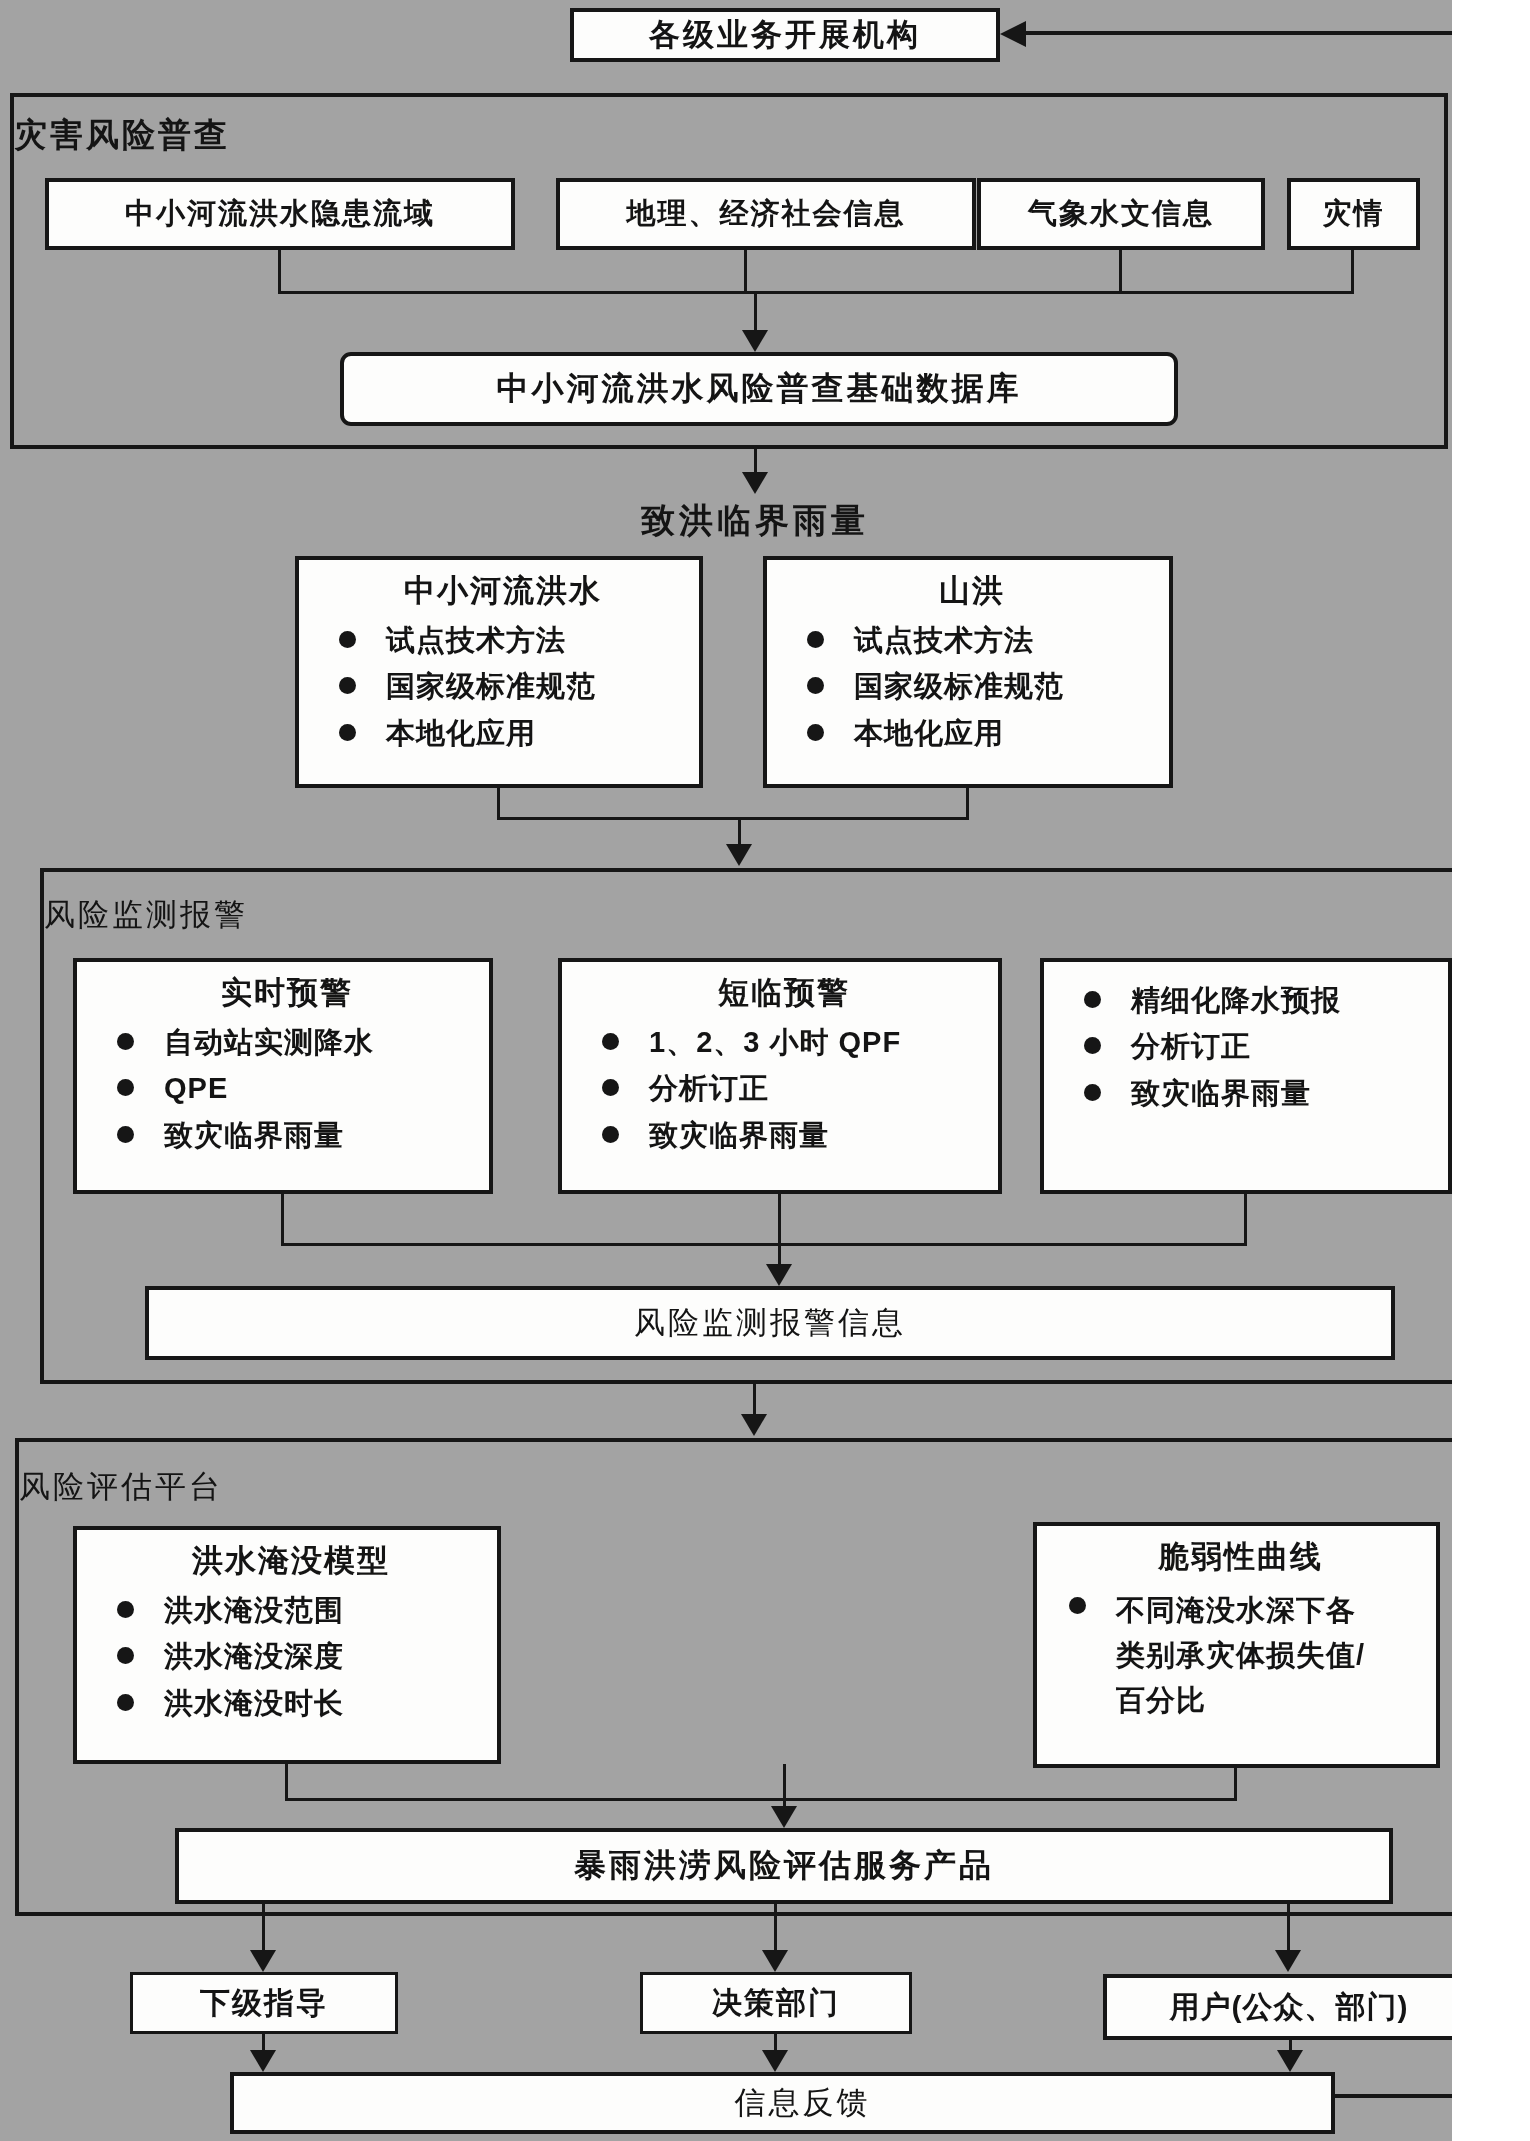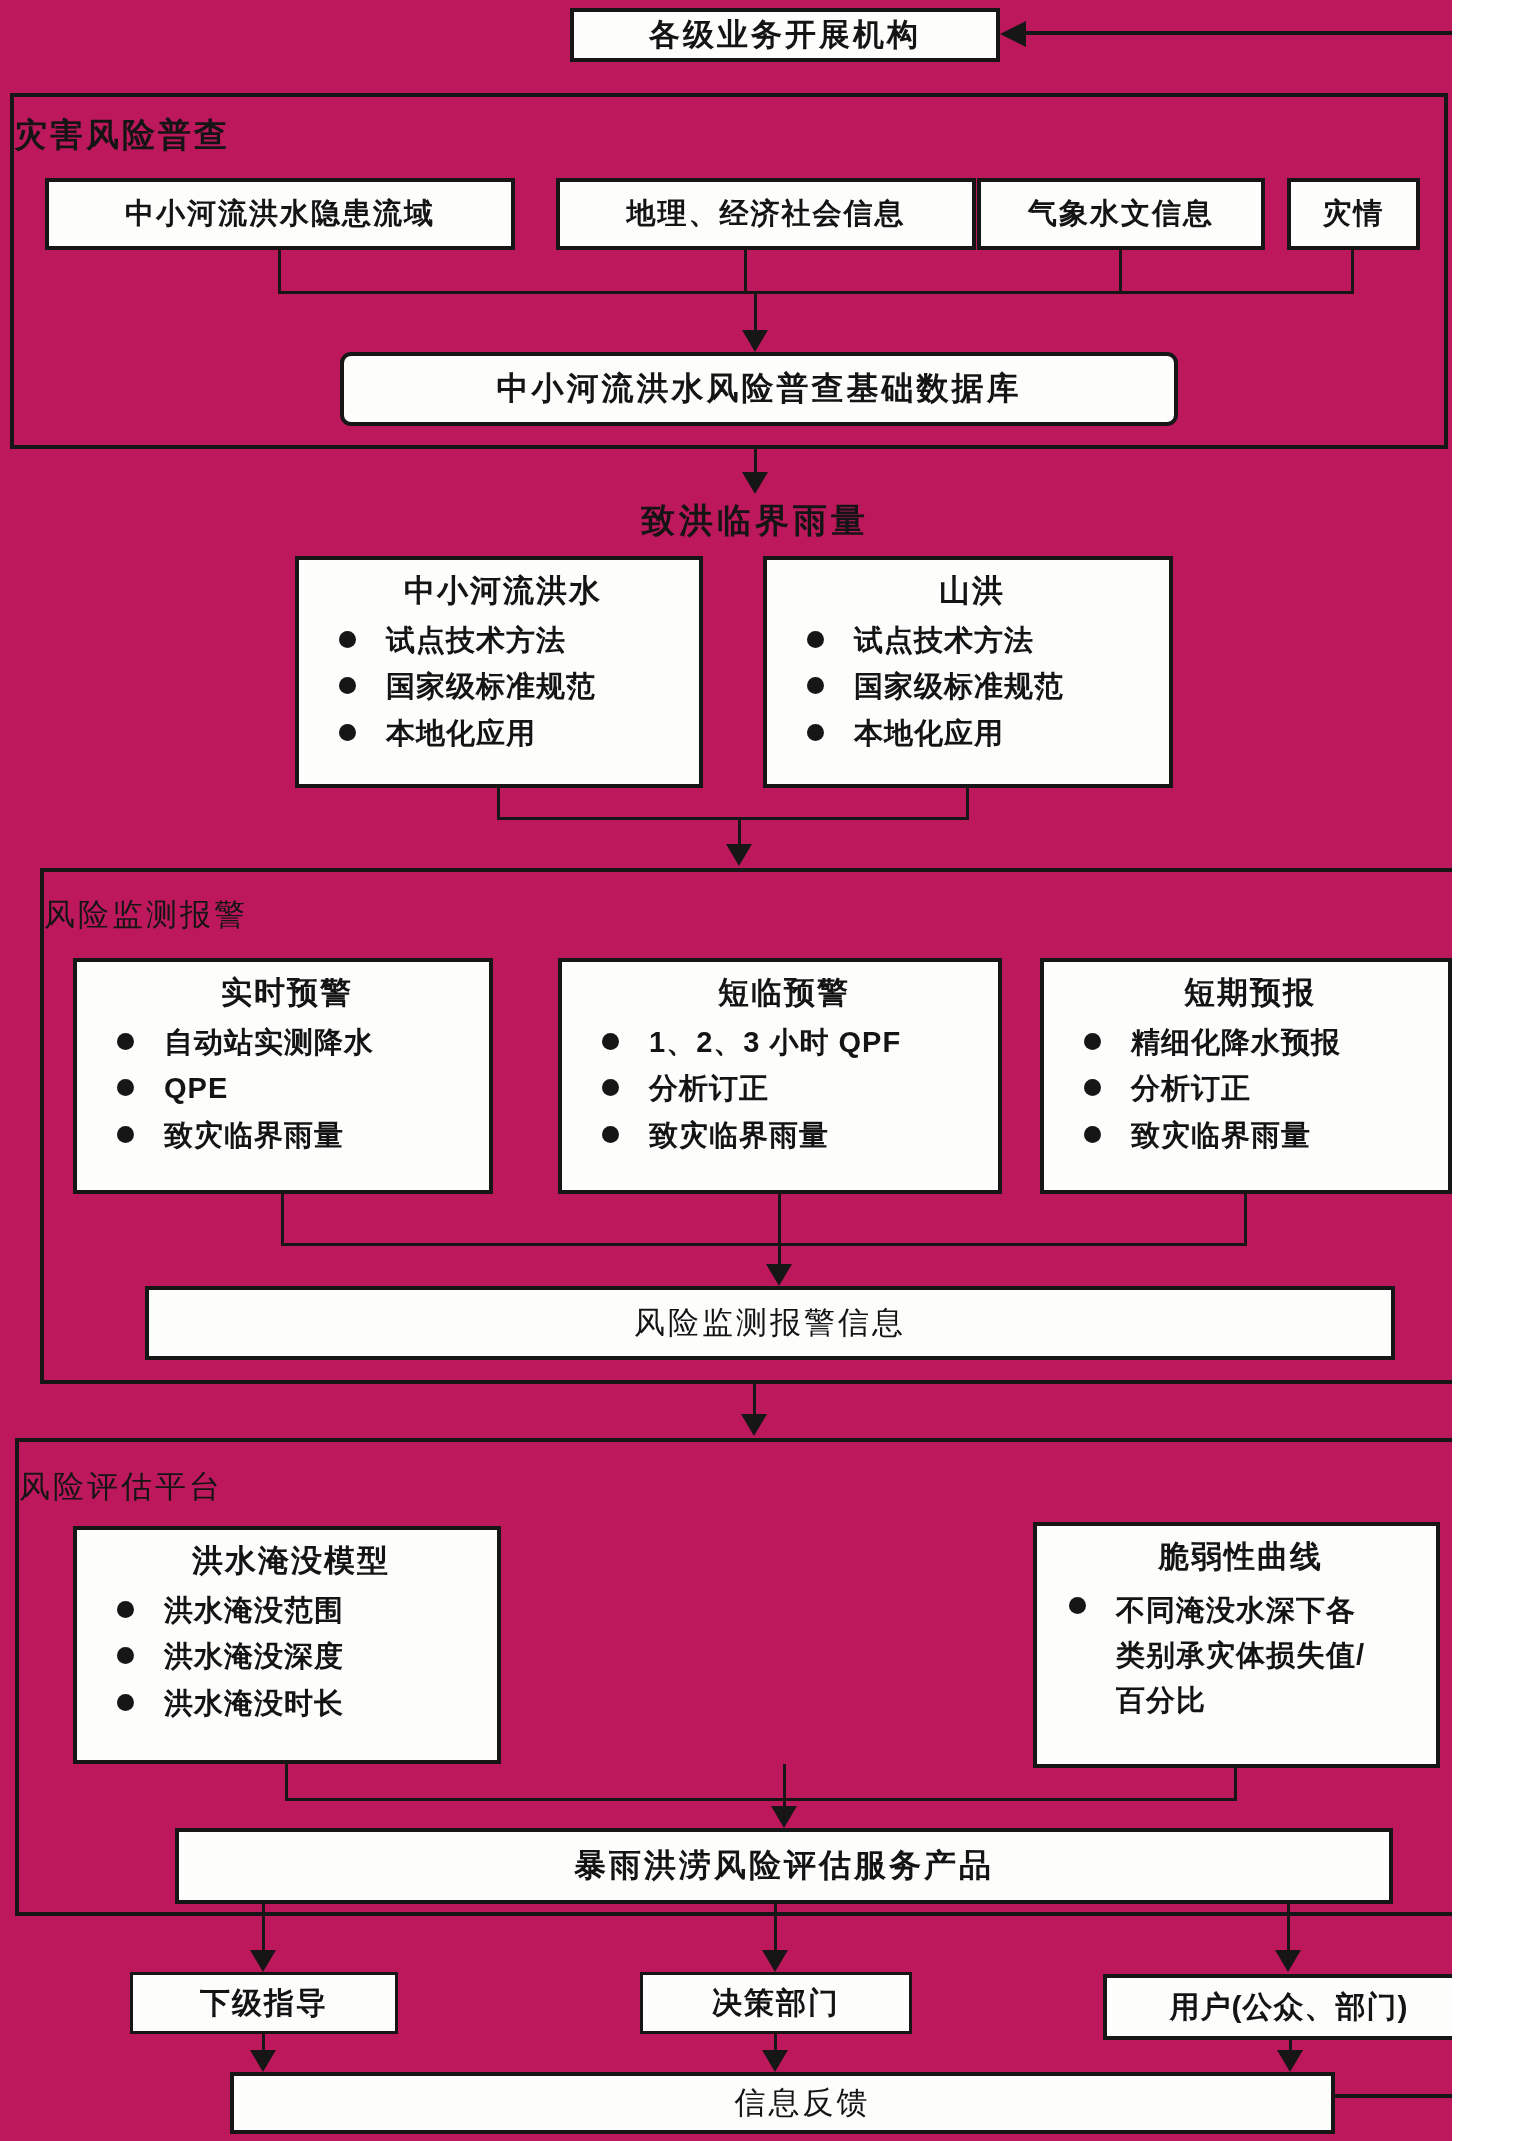--- a/index.html
+++ b/index.html
@@ -1,20 +1,20 @@
 <!DOCTYPE html>
 <html><head>
 <meta charset="utf-8">
 <style>
   * { box-sizing: border-box; margin: 0; padding: 0; }
   html,body { background:#ffffff; }
   body { font-family: "Liberation Sans", sans-serif; color:#141414; }
   #stage {
     position: relative; width: 1452px; height: 2141px;
-    background: #be185d; overflow: hidden;
+    background: #a3a3a3; overflow: hidden;
   }
   .box {
     position: absolute; border: 4px solid #161616; background: #fdfdfc;
     display: flex; align-items: center; justify-content: center;
     text-align: center; font-weight: bold;
   }
   .panel { position: absolute; border: 4px solid #161616; }
   .panel-title {
     position: absolute; left: 0; right: 0; text-align: left;
     font-size: 32px; letter-spacing: 3px;
@@ -154,21 +154,20 @@
         <span class="dot"></span>
         <span class="bullet-text">分析订正</span>
       </div>
     <div class="bullet-row">
         <span class="dot"></span>
         <span class="bullet-text">致灾临界雨量</span>
       </div>
   </div>
 
   <div class="card" style="left:1040px; top:958px; width:412px; height:236px;">
-    <div class="card-title">短期预报</div>
     <div class="bullet-row">
         <span class="dot"></span>
         <span class="bullet-text">精细化降水预报</span>
       </div>
     <div class="bullet-row">
         <span class="dot"></span>
         <span class="bullet-text">分析订正</span>
       </div>
     <div class="bullet-row">
         <span class="dot"></span>

